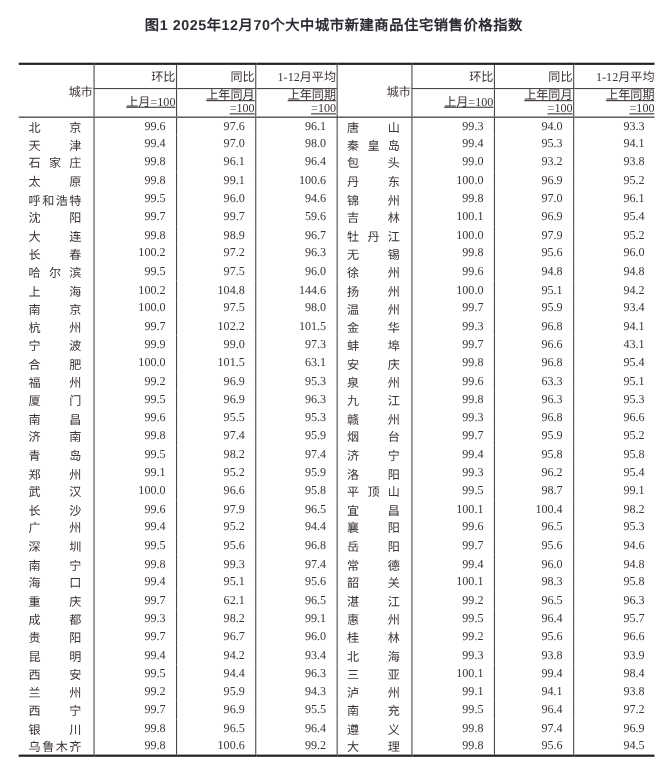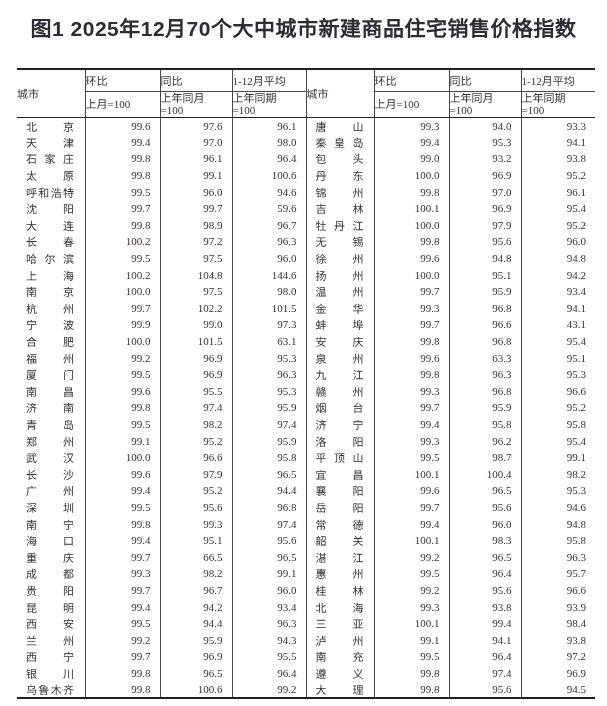--- a/index.html
+++ b/index.html
@@ -7,21 +7,21 @@
     width: 607px; height: 706px;
     background: #ffffff;
     font-family: "Liberation Serif", "DejaVu Serif", serif;
     overflow: hidden;
   }
   .title {
     text-align: center;
     margin: 12px 6px 0 6px;
     font-family: "Liberation Sans", "DejaVu Sans", sans-serif;
     font-weight: bold;
-    font-size: 21px;
+    font-size: 13px;
     color: #2c2c34;
     letter-spacing: 0.5px;
   }
   table.price-table {
     border-collapse: collapse;
     table-layout: fixed;
     margin: 26px 0 0 17px;
     width: 578px;
     color: #3b3234;
   }
@@ -30,23 +30,23 @@
     font-weight: normal;
     font-size: 11px;
     border-left: 1px solid #4a4a4a;
     overflow: hidden;
     white-space: nowrap;
   }
   .lead { border-left: none; }
   thead tr.h1 { height: 22px; }
   thead tr.h1 th { border-top: 2.5px solid #222; }
   thead tr.h1 th.lab { border-bottom: 1px solid #4a4a4a; }
-  thead tr.h2 { height: 26px; }
+  thead tr.h2 { height: 26px; text-decoration: underline; }
   thead tr.h2 th, thead th.city-h { border-bottom: 1.5px solid #222; }
-  thead th { text-align: left; vertical-align: middle; }
+  thead th { text-align: right; vertical-align: middle; }
   th.base { line-height: 12px; }
   tbody tr { height: 16.6px; }
   tbody tr:last-child td { border-bottom: 2.5px solid #222; }
   td.num { text-align: right; padding-right: 9px; }
   td.city { padding-left: 9px; }
   .city-name {
     display: inline-flex;
     justify-content: space-between;
     width: 48px;
     vertical-align: middle;
@@ -511,21 +511,21 @@
         <td class="num">100.1</td>
         <td class="num">98.3</td>
         <td class="num">95.8</td>
       </tr>
       <tr>
         <td class="city lead"><span class="city-name">
             <span>重</span>
             <span>庆</span>
           </span></td>
         <td class="num">99.7</td>
-        <td class="num">66.5</td>
+        <td class="num">62.1</td>
         <td class="num">96.5</td>
         <td class="city"><span class="city-name">
             <span>湛</span>
             <span>江</span>
           </span></td>
         <td class="num">99.2</td>
         <td class="num">96.5</td>
         <td class="num">96.3</td>
       </tr>
       <tr>

